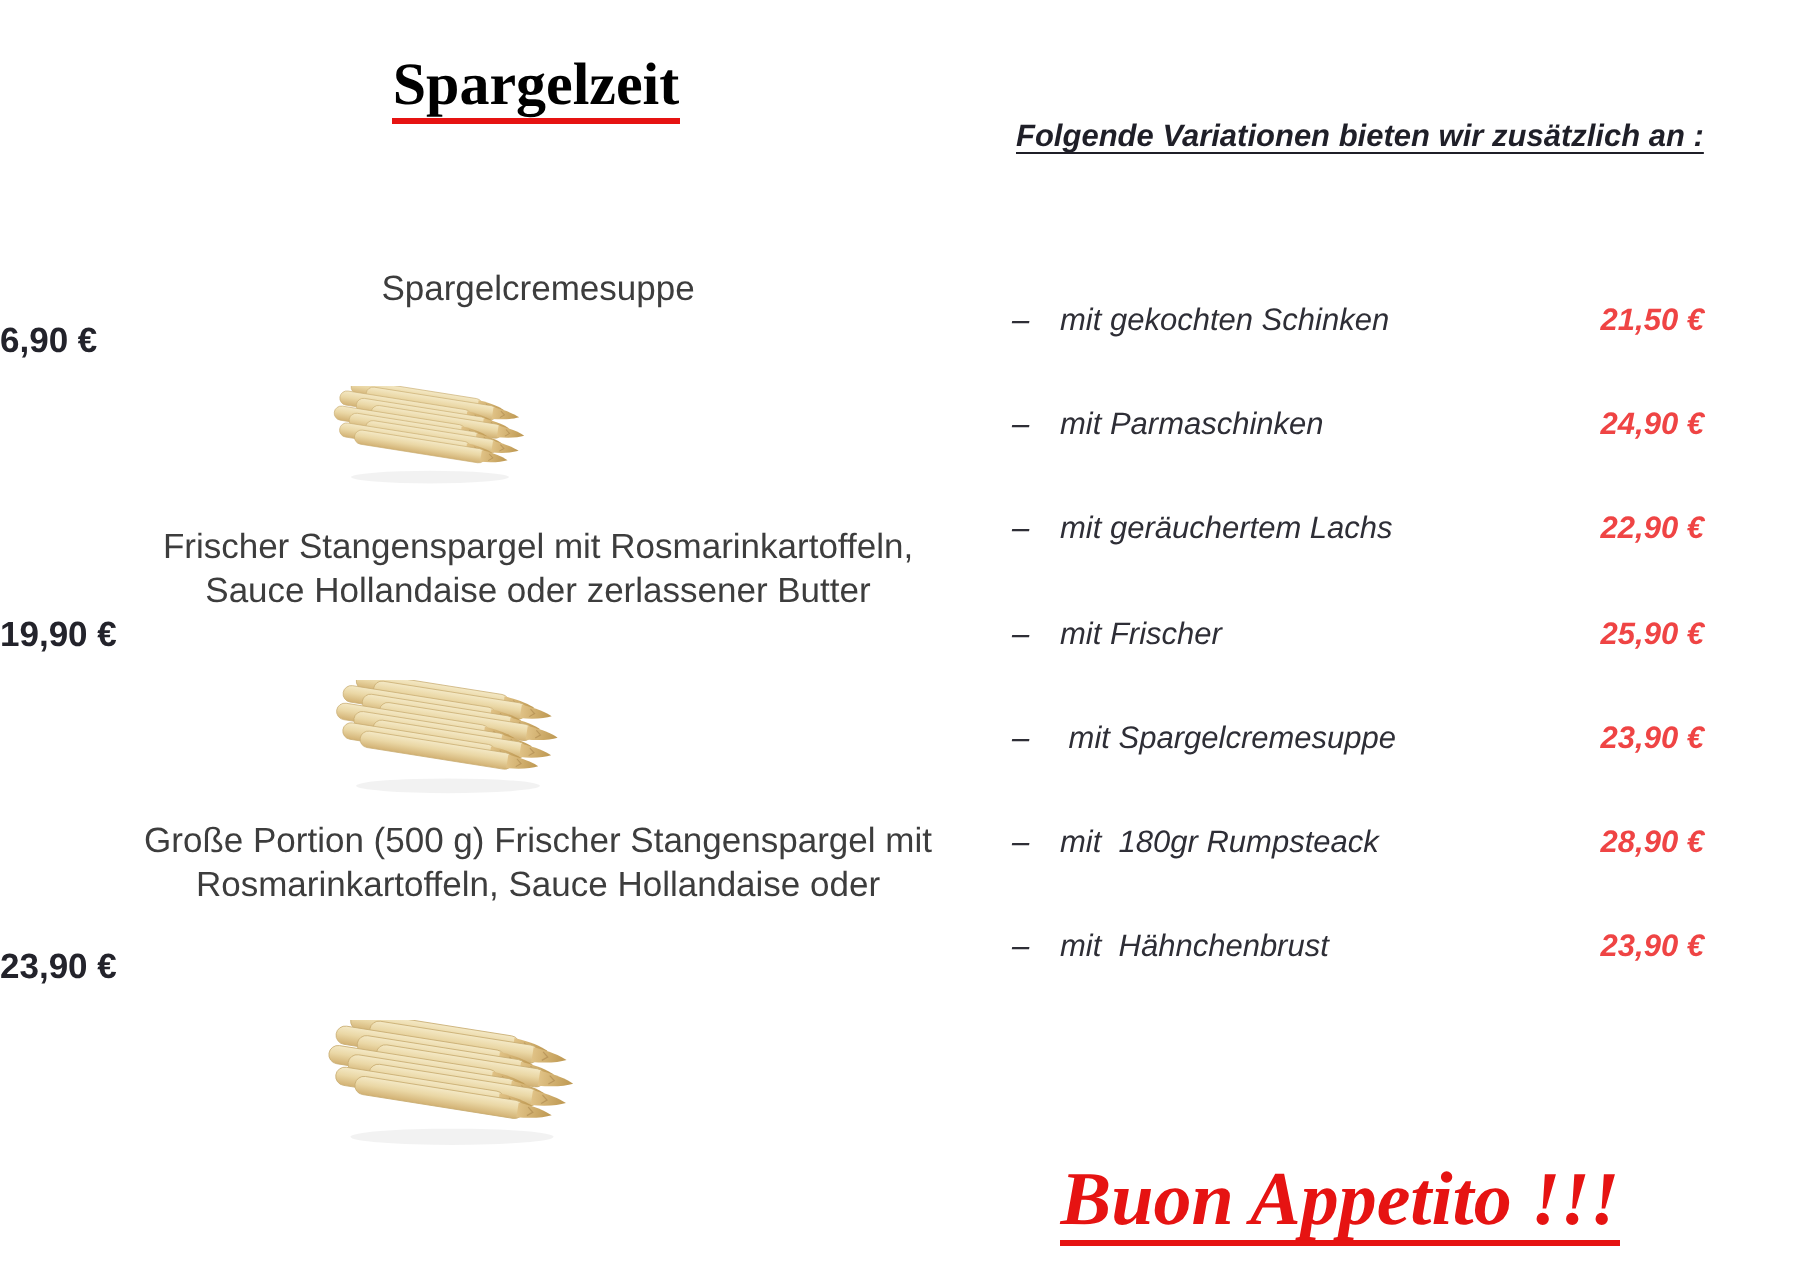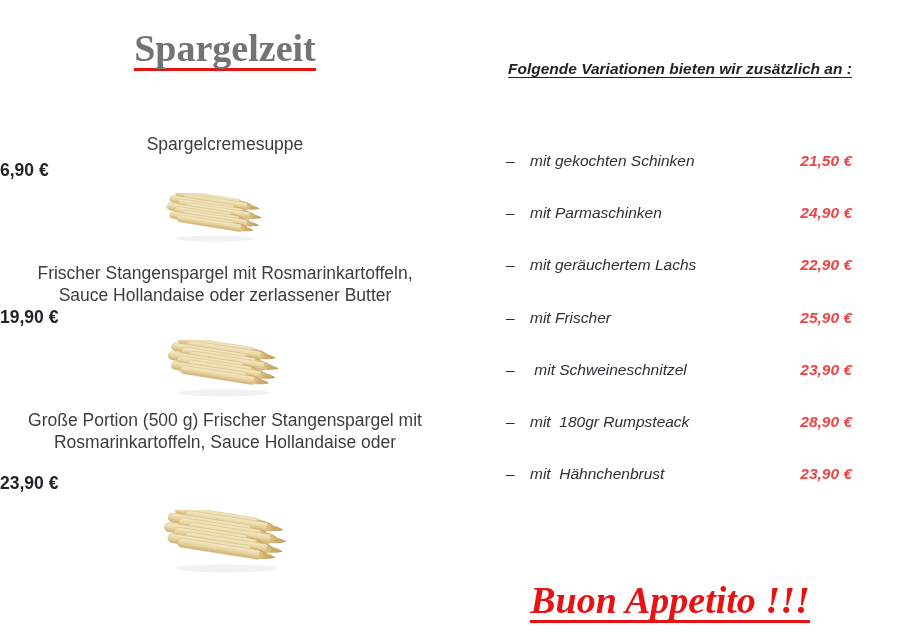--- a/index.html
+++ b/index.html
@@ -11,35 +11,37 @@
     overflow:hidden;
   }
   .abs { position:absolute; }
 
   
   .menu-title {
     left:0; top:26px; width:450px;
     text-align:center;
     font-family:"Liberation Serif", serif;
     font-weight:bold;
-    font-size:38px;
-    color:#737373;
+    font-size:30px;
+    color:#000000;
+    padding-left:43px;
   }
   .menu-title .u {
     display:inline-block;
     border-bottom:3px solid #e61312;
     padding-bottom:1px;
     line-height:1.0;
   }
   .dish-name {
     left:0; width:450px;
     text-align:center;
     font-size:17.5px;
     line-height:21.5px;
     color:#3d3d3d;
+    padding-left:44px;
   }
   .dish-price {
     left:0; width:450px;
     font-size:17.5px;
     font-weight:bold;
     color:#23232b;
   }
   .asparagus { display:block; }
 
   
@@ -174,21 +176,21 @@
     <span class="var-label">mit geräuchertem Lachs</span>
     <span class="var-price">22,90 €</span>
   </div>
   <div class="abs var-row" style="top:309px">
     <span class="var-dash">–</span>
     <span class="var-label">mit Frischer</span>
     <span class="var-price">25,90 €</span>
   </div>
   <div class="abs var-row" style="top:361px">
     <span class="var-dash">–</span>
-    <span class="var-label"> mit Schweineschnitzel</span>
+    <span class="var-label"> mit Spargelcremesuppe</span>
     <span class="var-price">23,90 €</span>
   </div>
   <div class="abs var-row" style="top:413px">
     <span class="var-dash">–</span>
     <span class="var-label">mit  180gr Rumpsteack</span>
     <span class="var-price">28,90 €</span>
   </div>
   <div class="abs var-row" style="top:465px">
     <span class="var-dash">–</span>
     <span class="var-label">mit  Hähnchenbrust</span>

